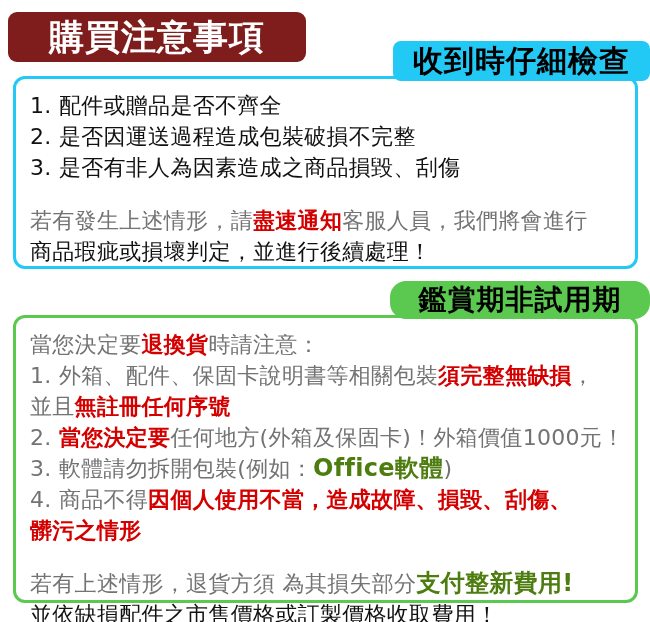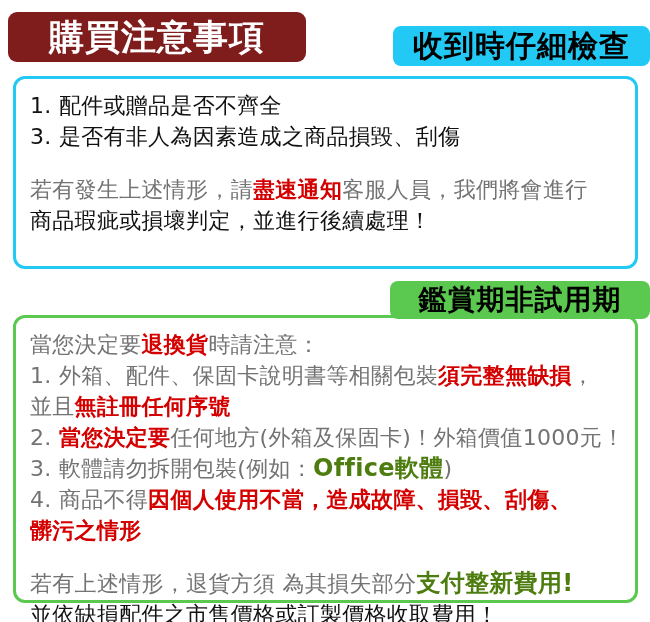--- a/index.html
+++ b/index.html
@@ -40,38 +40,38 @@
     height: 50px;
     background: #7f1d1d;
     color: #ffffff;
     border-radius: 9px;
     font-size: 35px;
     z-index: 5;
   }
 
   .badge-cyan {
     left: 393px;
-    top: 26px;
+    top: 41px;
     width: 257px;
     height: 40px;
     background: #22c9f5;
     color: #000000;
     border-radius: 8px;
     font-size: 30px;
     z-index: 5;
   }
 
   .badge-green {
     left: 390px;
     top: 281px;
     width: 260px;
     height: 38px;
     background: #5bc950;
     color: #000000;
-    border-radius: 8px;
+    border-radius: 16px;
     font-size: 28px;
     z-index: 5;
   }
 
   
   .panel {
     position: absolute;
     box-sizing: border-box;
     background: #ffffff;
     border-radius: 12px;
@@ -137,20 +137,21 @@
   </div>
 
   <div class="badge badge-cyan">
     <span>收到時仔細檢查</span>
   </div>
 
   <div class="panel panel-cyan">
     <div class="panel-body">
 
       <div class="line">1. 配件或贈品是否不齊全</div>
+      <div class="line">2. 是否因運送過程造成包裝破損不完整</div>
       <div class="line">3. 是否有非人為因素造成之商品損毀、刮傷</div>
 
       <div class="spacer"></div>
 
       <div class="line">
         <span class="blk">若有發生上述情形，請</span><span class="red-em">盡速通知</span><span class="blk">客服人員，我們將會進行</span>
       </div>
       <div class="line">商品瑕疵或損壞判定，並進行後續處理！</div>
     </div>
   </div>

